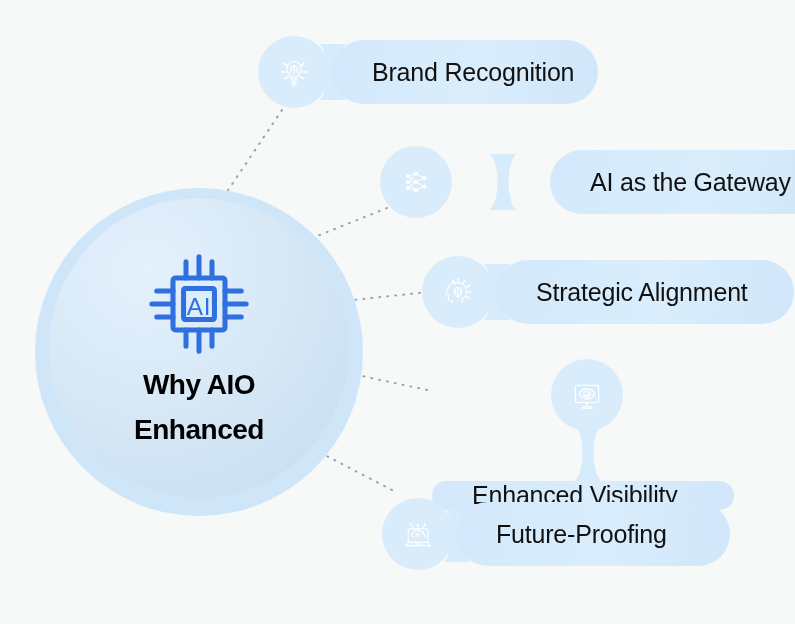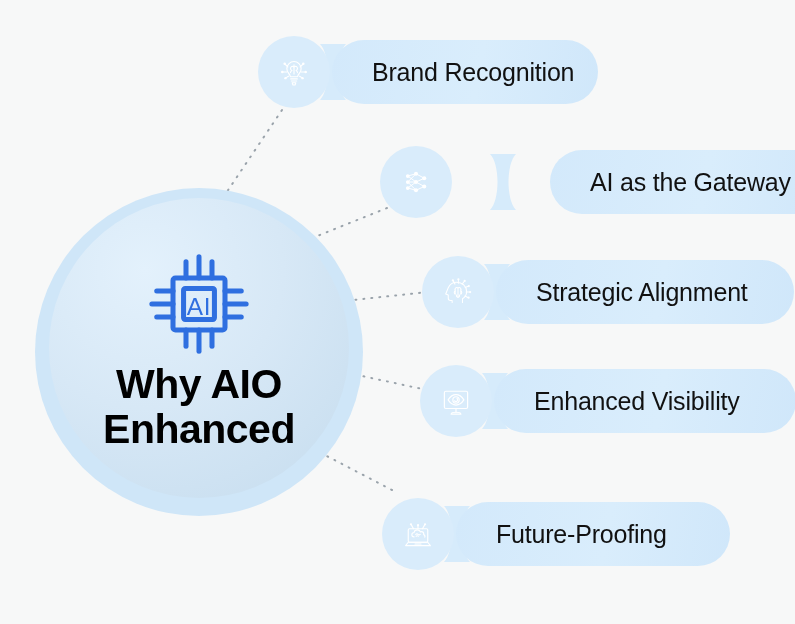--- a/index.html
+++ b/index.html
@@ -61,21 +61,21 @@
     justify-content: center;
   }
   .hub-icon {
     width: 104px;
     height: 104px;
     margin-bottom: 6px;
   }
   .hub-title {
     font-family: "Liberation Sans", sans-serif;
     font-weight: bold;
-    font-size: 41px;
+    font-size: 28px;
     line-height: 45px;
     color: #000000;
     text-align: center;
     letter-spacing: -0.5px;
   }
 
   
   .branch {
     position: absolute;
     display: flex;
@@ -134,21 +134,21 @@
     font-size: 25px;
     color: #111111;
     white-space: nowrap;
     letter-spacing: -0.2px;
   }
 
   
   #branch-0 { left: 264px; top: 36px; }
   #branch-1 { left: 386px; top: 146px; gap: 48px; }
   #branch-2 { left: 428px; top: 256px; }
-  #branch-3 { left: 426px; top: 365px; }
+  #branch-3 { left: 440px; top: 365px; flex-direction: column; }
   #branch-4 { left: 388px; top: 498px; }
 </style>
 </head>
 <body>
 
 <div id="infographic">
 
   <svg class="svg-layer" viewBox="0 0 795 624">
     <g stroke="#9aa3ab" stroke-width="2" stroke-linecap="round" stroke-dasharray="1 7" fill="none">
       <line x1="282" y1="110" x2="212" y2="214"></line>

